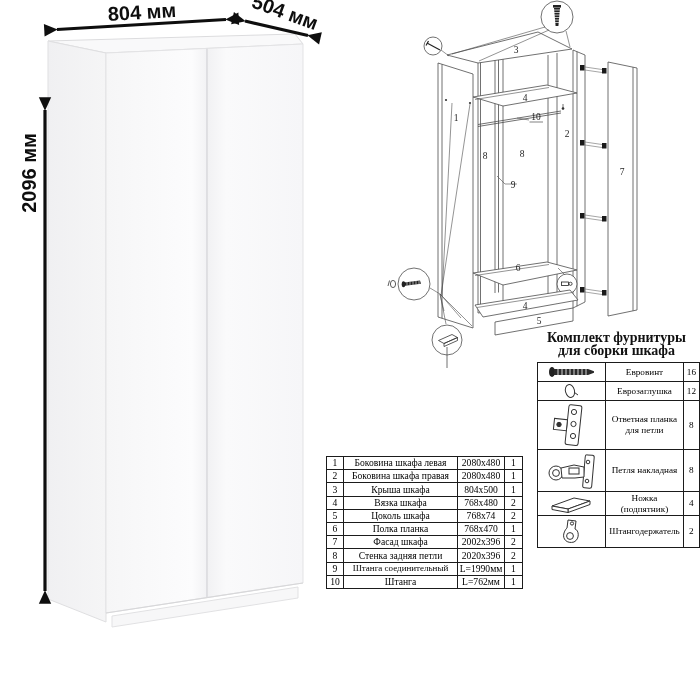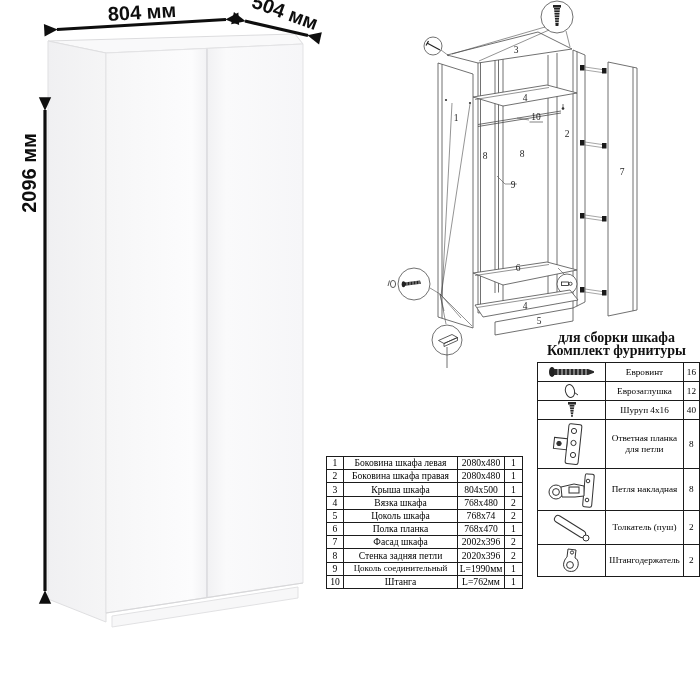--- a/index.html
+++ b/index.html
@@ -224,22 +224,22 @@
       <text x="522" y="157">8</text>
       <text x="513" y="188">9</text>
       <text x="518" y="271">6</text>
       <text x="525" y="309">4</text>
       <text x="539" y="324">5</text>
       <text x="622" y="175">7</text>
     </g>
   </svg>
 
   <div class="kit-title">
+    <div>Комплект фурнитуры</div>
     <div>для сборки шкафа</div>
-    <div>Комплект фурнитуры</div>
   </div>
 
   <table class="ptable">
     <colgroup>
         <col style="width:17px">
         <col style="width:114px">
         <col style="width:47px">
         <col style="width:18px">
       </colgroup>
     <tbody>
@@ -286,21 +286,21 @@
         <td>2</td>
       </tr>
       <tr>
         <td>8</td>
         <td>Стенка задняя петли</td>
         <td>2020x396</td>
         <td>2</td>
       </tr>
       <tr>
         <td>9</td>
-        <td style="font-size:9px">Цоколь соединительный</td>
+        <td style="font-size:9px">Штанга соединительный</td>
         <td>L=1990мм</td>
         <td>1</td>
       </tr>
       <tr>
         <td>10</td>
         <td>Штанга</td>
         <td>L=762мм</td>
         <td>1</td>
       </tr>
     </tbody>
@@ -336,36 +336,20 @@
       <tr class="r21">
         <td class="ic">
             <svg class="icw" width="56" height="18" viewBox="0 0 56 18">
           <ellipse cx="26" cy="9" rx="4.5" ry="6.5" fill="#fff" stroke="#333" transform="rotate(-15 26 9)"></ellipse>
           <line x1="30.5" y1="10.5" x2="34" y2="13" stroke="#333"></line>
         </svg>
           </td>
         <td>Еврозаглушка</td>
         <td>12</td>
       </tr>
-      <tr class="r21">
-        <td class="ic">
-            <svg class="icw" width="56" height="18" viewBox="0 0 56 18">
-          <rect x="24" y="1" width="8" height="2.6" fill="#2a2a2a"></rect>
-          <polygon points="25.5,4 30.5,4 28.6,16 27.4,16" fill="#2a2a2a"></polygon>
-          <g stroke="#fff" stroke-width="0.7">
-                <line x1="25.7" y1="6" x2="30.3" y2="6"></line>
-                <line x1="26" y1="8.5" x2="30" y2="8.5"></line>
-                <line x1="26.3" y1="11" x2="29.7" y2="11"></line>
-                <line x1="26.6" y1="13.5" x2="29.4" y2="13.5"></line>
-              </g>
-        </svg>
-          </td>
-        <td>Шуруп 4x16</td>
-        <td>40</td>
-      </tr>
       <tr class="r51">
         <td class="ic">
             <svg class="icw" width="60" height="46" viewBox="0 0 60 46">
           <g fill="#fff" stroke="#333" stroke-width="1">
             <rect x="25" y="3" width="13" height="40" rx="2" transform="rotate(6 31 23)"></rect>
             <rect x="12" y="17" width="13" height="11" transform="rotate(6 18 22)"></rect>
             <circle cx="32" cy="10" r="2.6"></circle>
                 <circle cx="31.5" cy="22" r="2.6"></circle>
                 <circle cx="31" cy="34" r="2.6"></circle>
             <circle cx="17" cy="22.5" r="2.2" fill="#333"></circle>
@@ -385,30 +369,32 @@
             <circle cx="14" cy="22" r="7"></circle>
                 <circle cx="14" cy="22" r="3.4"></circle>
             <path d="M19,17 L32,14 L42,16 L42,26 L33,27 L20,27 z"></path>
             <rect x="27" y="17" width="10" height="6"></rect>
           </g>
         </svg>
           </td>
         <td>Петля накладная</td>
         <td>8</td>
       </tr>
-      <tr class="r36">
-        <td class="ic">
-            <svg class="icw" width="56" height="32" viewBox="0 0 56 32">
-          <line x1="14" y1="7" x2="38" y2="22" stroke="#333" stroke-width="8" stroke-linecap="round"></line>
-          <line x1="14" y1="7" x2="38" y2="22" stroke="#fff" stroke-width="6" stroke-linecap="round"></line>
-          <circle cx="42" cy="26" r="3" fill="#fff" stroke="#333"></circle>
-        </svg>
-          </td>
-        <td>Толкатель (пуш)</td>
-        <td>2</td>
+      <tr class="r26">
+        <td class="ic">
+            <svg class="icw" width="56" height="22" viewBox="0 0 56 22">
+          <g fill="#fff" stroke="#333" stroke-width="1">
+            <polygon points="8,13 30,5 46,8 24,16"></polygon>
+            <polygon points="24,16 46,8 46,11.5 24,19.5"></polygon>
+            <polygon points="8,13 24,16 24,19.5 8,16.5"></polygon>
+          </g>
+        </svg>
+          </td>
+        <td>Ножка (подпятник)</td>
+        <td>4</td>
       </tr>
       <tr class="r34">
         <td class="ic">
             <svg class="icw" width="56" height="30" viewBox="0 0 56 30">
           <g fill="#fff" stroke="#333" stroke-width="1">
             <path d="M24,3 L32,4 L31,12 C35,13 36,22 30,25 C23,27 18,22 20,16 C21,13 22,12 23,11 z"></path>
             <circle cx="26" cy="19" r="3.4"></circle>
             <circle cx="28" cy="6.5" r="1.6"></circle>
           </g>
         </svg>

